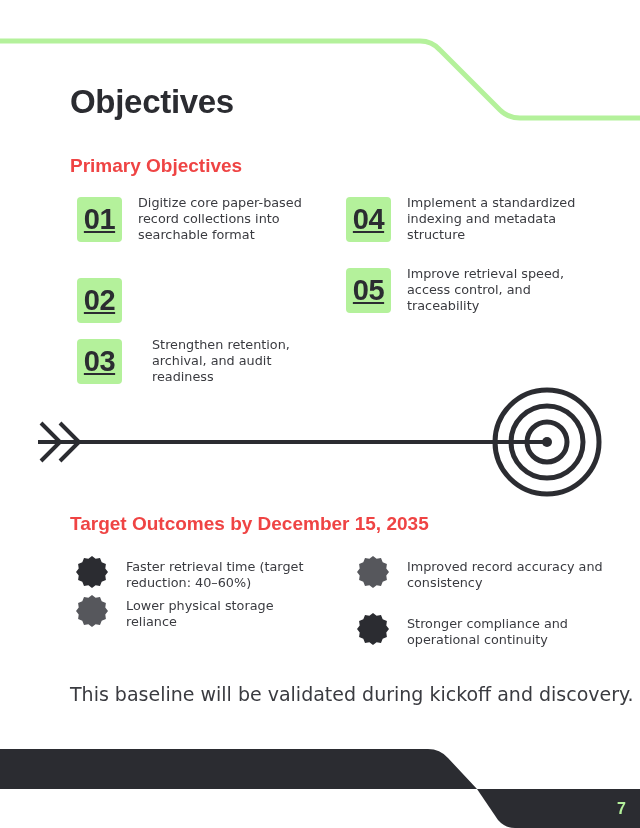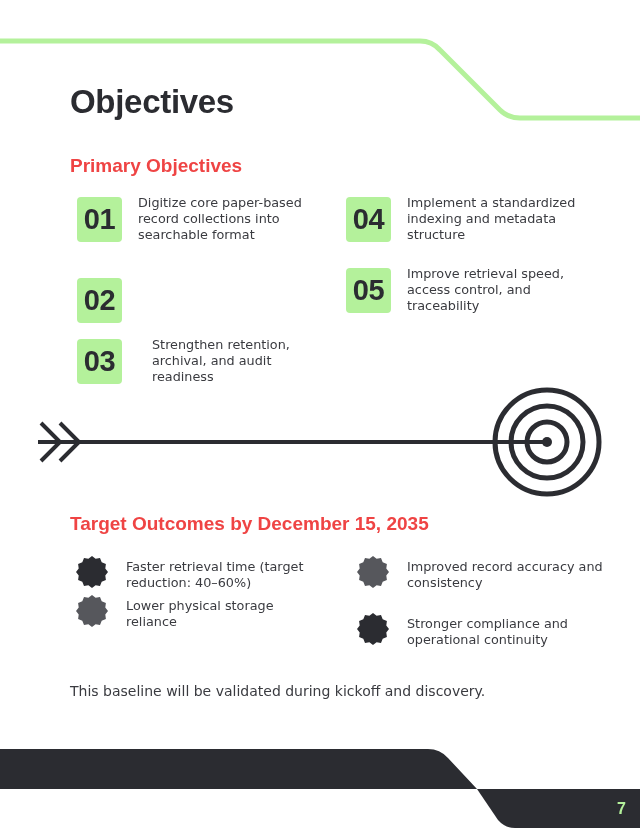--- a/index.html
+++ b/index.html
@@ -18,35 +18,36 @@
       position: absolute; left: 70px; font-size: 19px; font-weight: 700; color: #ef4444; margin: 0;
     }
     .obj {
       position: absolute; display: flex; align-items: flex-start;
     }
     .num-box {
       width: 45px; height: 45px; background: #b4f19b; border-radius: 4px;
       display: flex; align-items: center; justify-content: center;
       font-size: 29px; font-weight: 700; color: #2b2c31; letter-spacing: -0.5px;
       flex: 0 0 auto;
+      text-decoration: underline;
     }
     .obj-text {
       margin-left: 16px; margin-top: -2px; width: 180px;
       font-size: 13.5px; line-height: 16px; color: #3a3b40;
       font-family: "DejaVu Sans", sans-serif; font-size: 12.8px;
     }
     .outcome { position: absolute; display: flex; align-items: flex-start; }
     .outcome svg { flex: 0 0 auto; }
     .outcome-text {
       margin-left: 18px; margin-top: 3px; width: 200px;
       font-family: "DejaVu Sans", sans-serif; font-size: 12.8px; line-height: 16px; color: #3a3b40;
     }
     .note {
       position: absolute; left: 70px; top: 683px;
-      font-family: "DejaVu Sans", sans-serif; font-size: 14px; color: #3a3b40;
+      font-family: "DejaVu Sans", sans-serif; font-size: 19px; color: #3a3b40;
     }
     .page-num {
       position: absolute; right: 14px; top: 800px;
       font-size: 16px; font-weight: 700; color: #b4f19b;
     }
   </style>
 </head>
 <body>
 
 <svg class="deco" width="640" height="140" viewBox="0 0 640 140">

